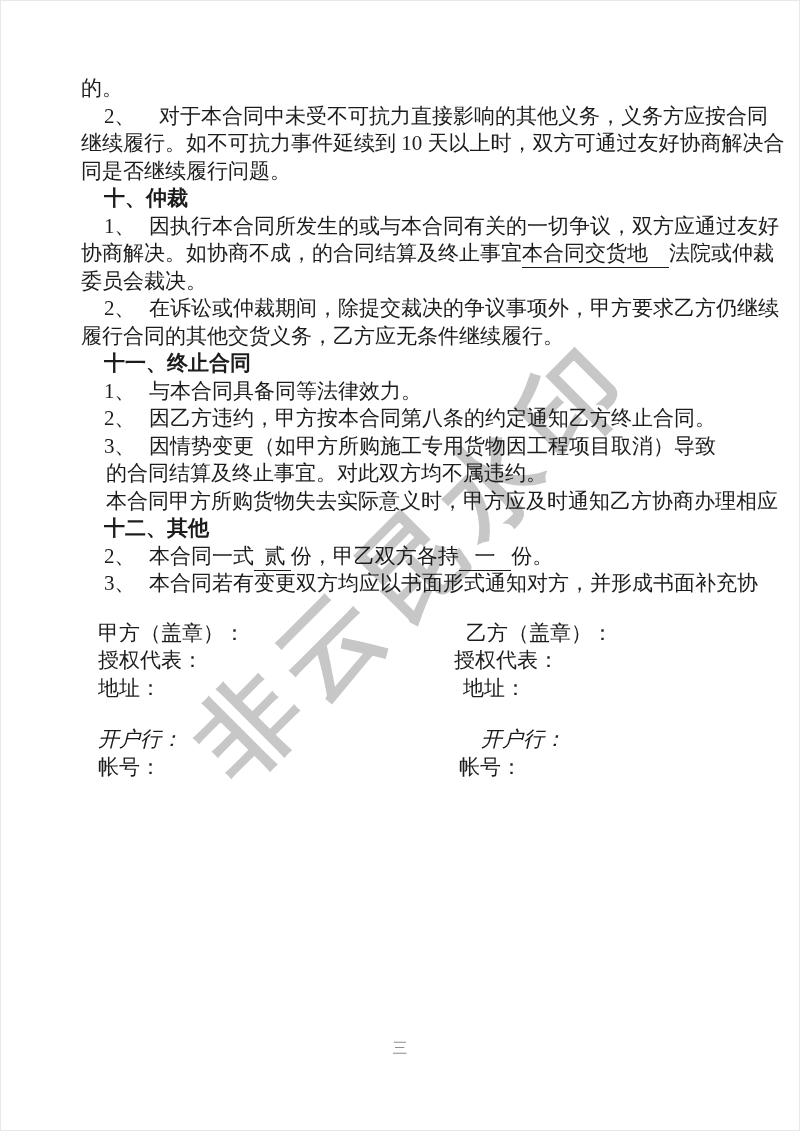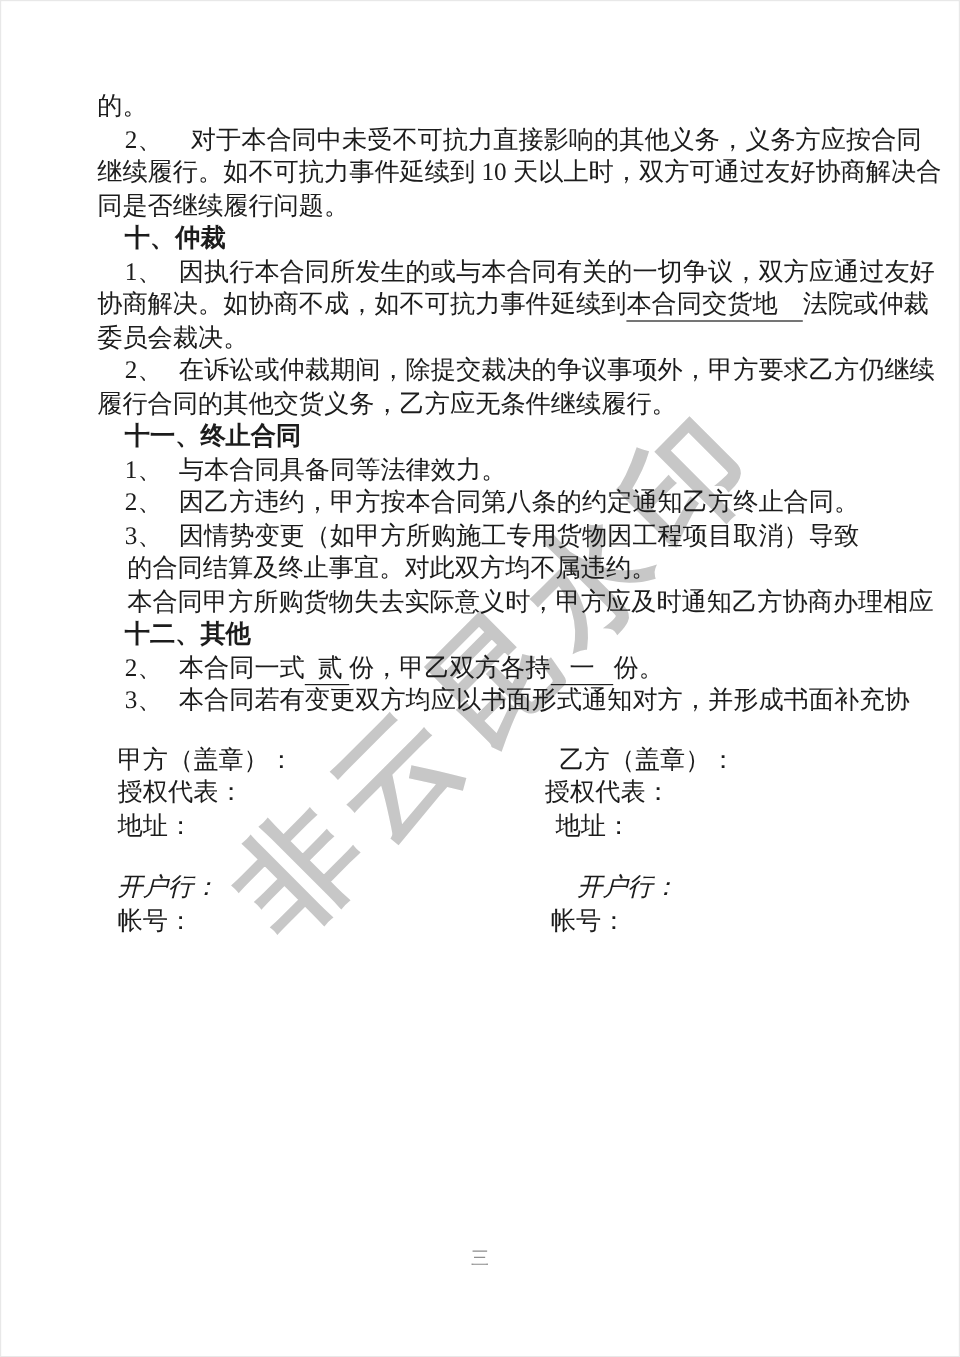--- a/index.html
+++ b/index.html
@@ -74,21 +74,21 @@
   <div class="watermark">非云昆水印</div>
 
   <div class="doc">
     <div id="doc-lines">
         <div class="line plain"><span>的。</span></div>
         <div class="line item"><span class="num wide">2、</span><span>对于本合同中未受不可抗力直接影响的其他义务，义务方应按合同</span></div>
         <div class="line plain"><span>继续履行。如不可抗力事件延续到 10 天以上时，双方可通过友好协商解决合</span></div>
         <div class="line plain"><span>同是否继续履行问题。</span></div>
         <div class="line heading"><span>十、仲裁</span></div>
         <div class="line item"><span class="num">1、</span><span>因执行本合同所发生的或与本合同有关的一切争议，双方应通过友好</span></div>
-        <div class="line plain"><span>协商解决。如协商不成，如不可抗力事件延续到</span><span class="u">本合同交货地&nbsp;&nbsp;&nbsp;&nbsp;</span><span>法院或仲裁</span></div>
+        <div class="line plain"><span>协商解决。如协商不成，的合同结算及终止事宜</span><span class="u">本合同交货地&nbsp;&nbsp;&nbsp;&nbsp;</span><span>法院或仲裁</span></div>
         <div class="line plain"><span>委员会裁决。</span></div>
         <div class="line item"><span class="num">2、</span><span>在诉讼或仲裁期间，除提交裁决的争议事项外，甲方要求乙方仍继续</span></div>
         <div class="line plain"><span>履行合同的其他交货义务，乙方应无条件继续履行。</span></div>
         <div class="line heading"><span>十一、终止合同</span></div>
         <div class="line item"><span class="num">1、</span><span>与本合同具备同等法律效力。</span></div>
         <div class="line item"><span class="num">2、</span><span>因乙方违约，甲方按本合同第八条的约定通知乙方终止合同。</span></div>
         <div class="line item"><span class="num">3、</span><span>因情势变更（如甲方所购施工专用货物因工程项目取消）导致</span></div>
         <div class="line cont"><span>的合同结算及终止事宜。对此双方均不属违约。</span></div>
         <div class="line cont"><span>本合同甲方所购货物失去实际意义时，甲方应及时通知乙方协商办理相应</span></div>
         <div class="line heading"><span>十二、其他</span></div>

